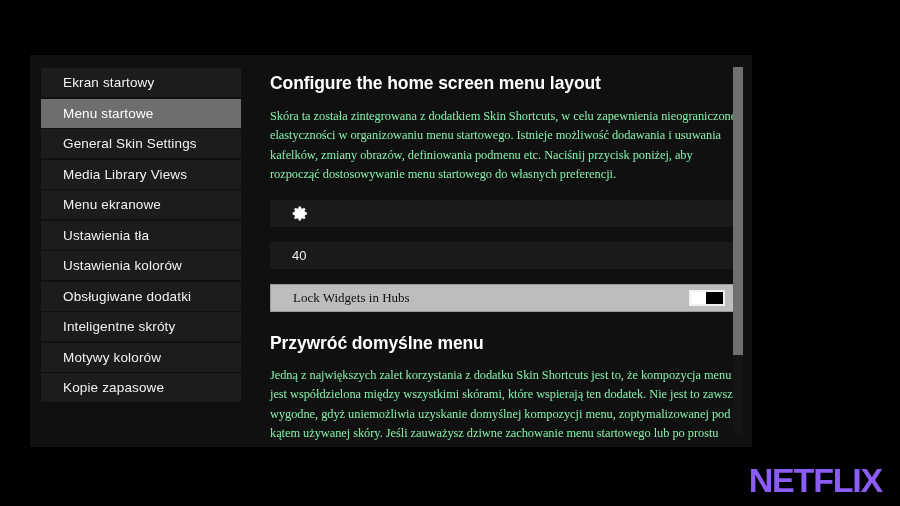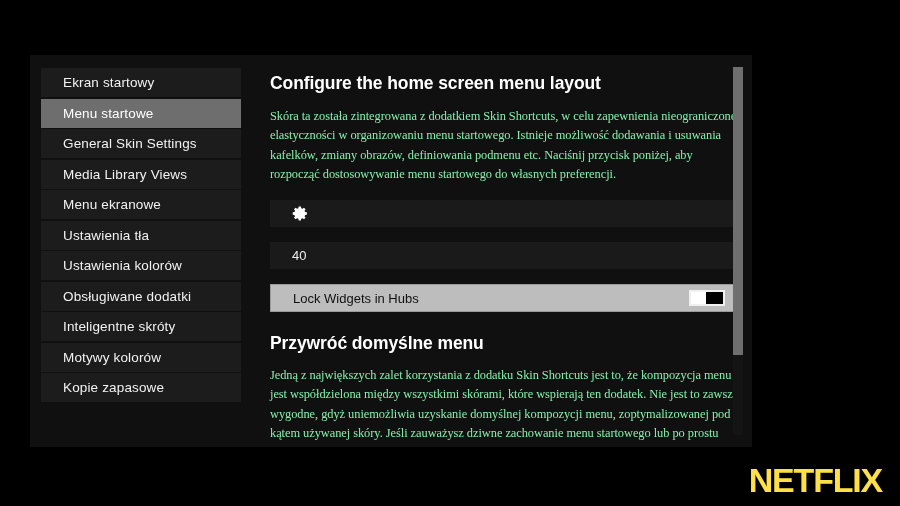--- a/index.html
+++ b/index.html
@@ -87,20 +87,21 @@
   }
   .row .label { flex:1 1 auto; white-space:nowrap; }
   .row .value { font-size:13px; color:#efefef; }
   .row.spaced { margin-top:15px; }
   .row.highlight {
     background:#bdbdbd;
     color:#101010;
     margin-top:15px;
     height:28px;
     border:1px solid #9a9a9a;
+    font-family:Liberation Serif, serif;
   }
 
   .gear { width:17px; height:17px; display:block; }
 
   .toggle {
     width:36px; height:16px;
     background:#0a0a0a;
     border:2px solid #f0f0f0;
     display:flex;
     align-items:stretch;
@@ -120,21 +121,21 @@
     position:absolute;
     left:0; top:0;
     width:10px; height:288px;
     background:#6f6f6f;
   }
 
   
   #netflix {
     position:absolute;
     right:18px; bottom:9px;
-    color:#fde047;
+    color:#8b5cf6;
     font-size:34px;
     font-weight:bold;
     letter-spacing:-1.2px;
     font-family:"Liberation Sans", sans-serif;
     line-height:1;
   }
 </style>
 </head>
 <body>
 

